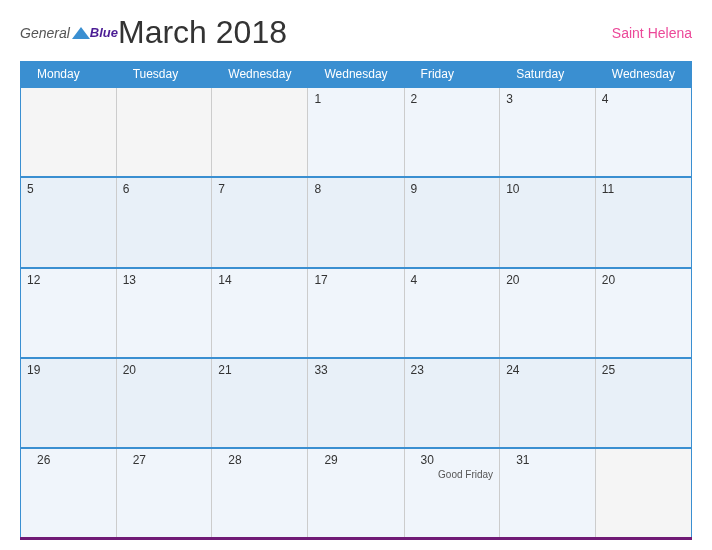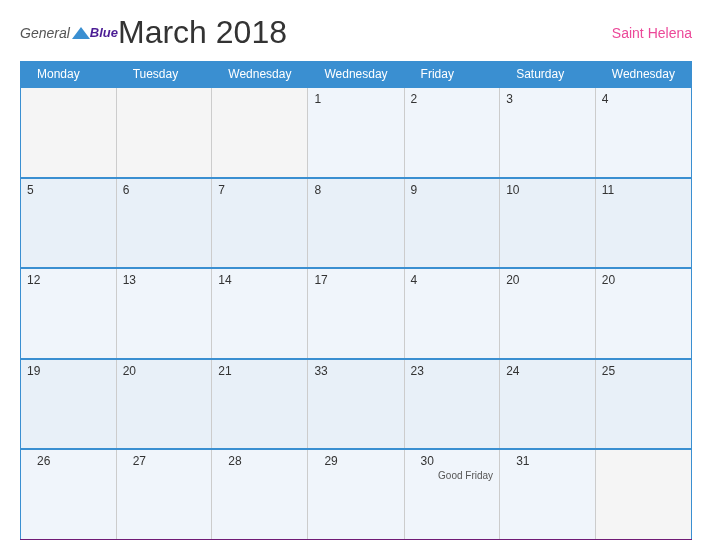--- a/index.html
+++ b/index.html
@@ -104,21 +104,21 @@
     }
 
     .calendar tbody td:first-child {
       border-left: 1px solid #3a8fd1;
     }
     .calendar tbody td:last-child {
       border-right: 1px solid #3a8fd1;
     }
 
     .calendar tbody tr:last-child td {
-      border-bottom: 1px solid #701a75;
+      border-bottom: 3px solid #701a75;
       padding-left: 16px;
     }
 
     .day-number {
       font-size: 12px;
       color: #333;
     }
 
     .day-event {
       font-size: 10px;

